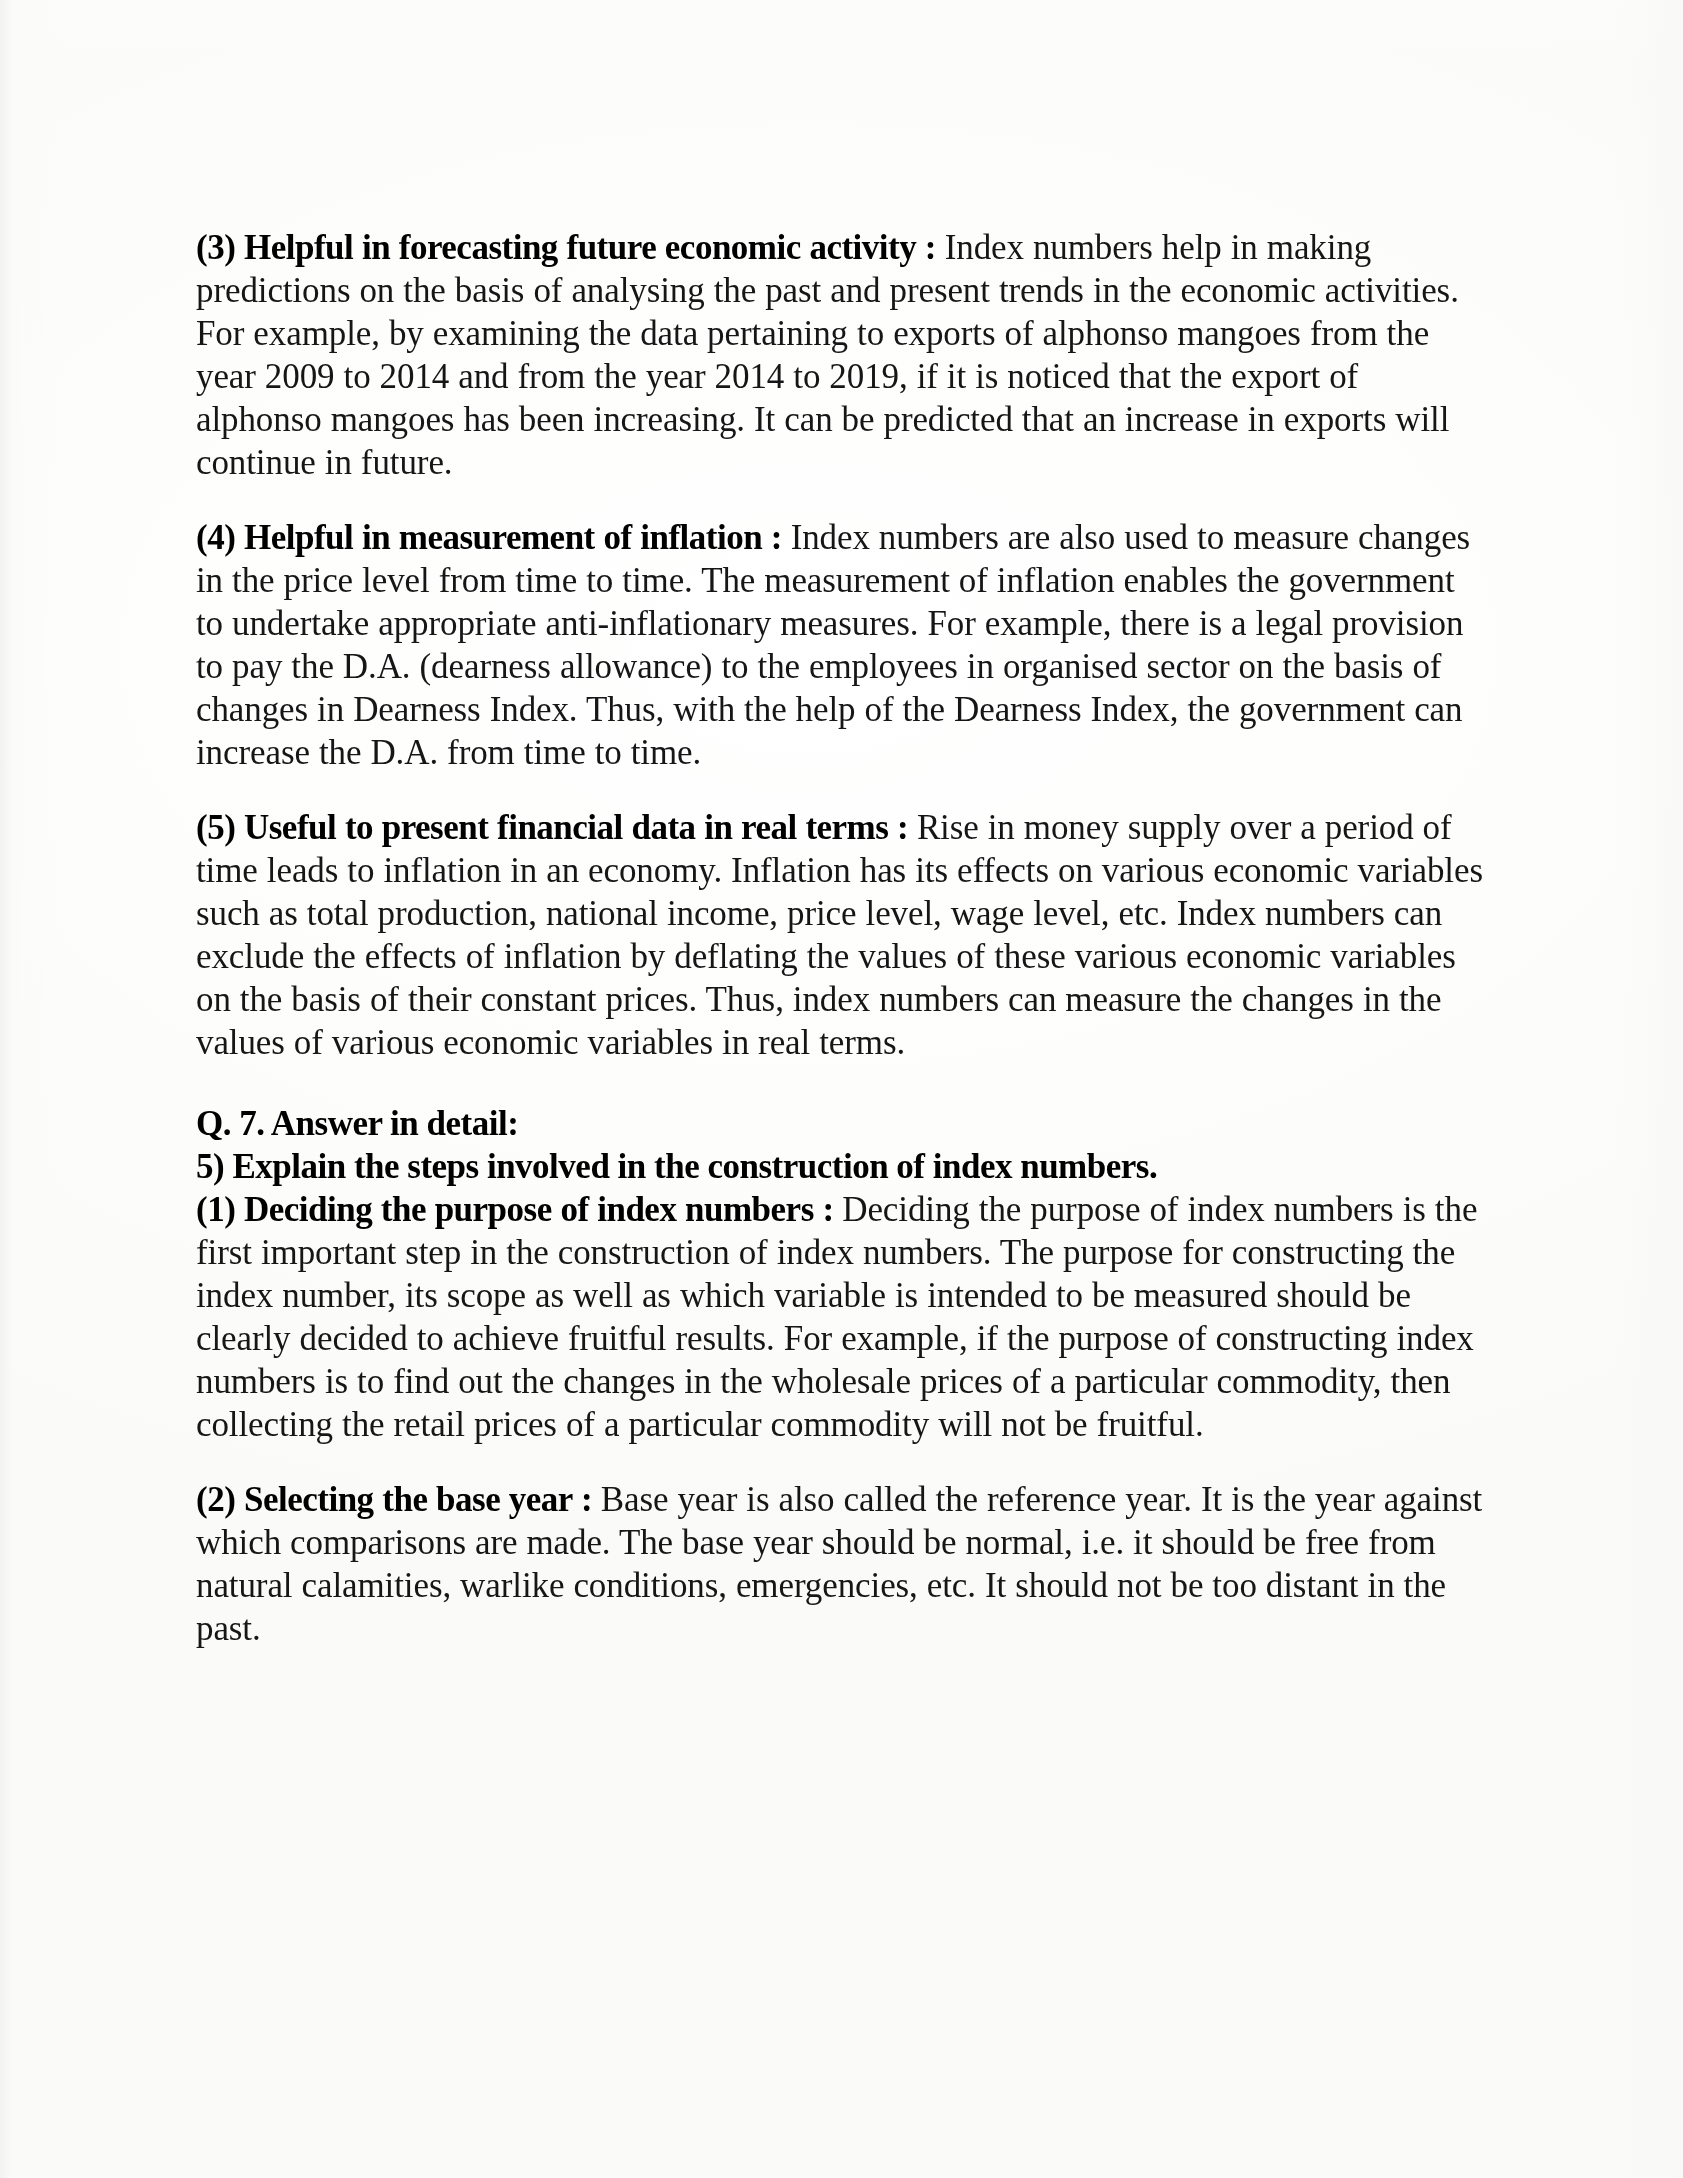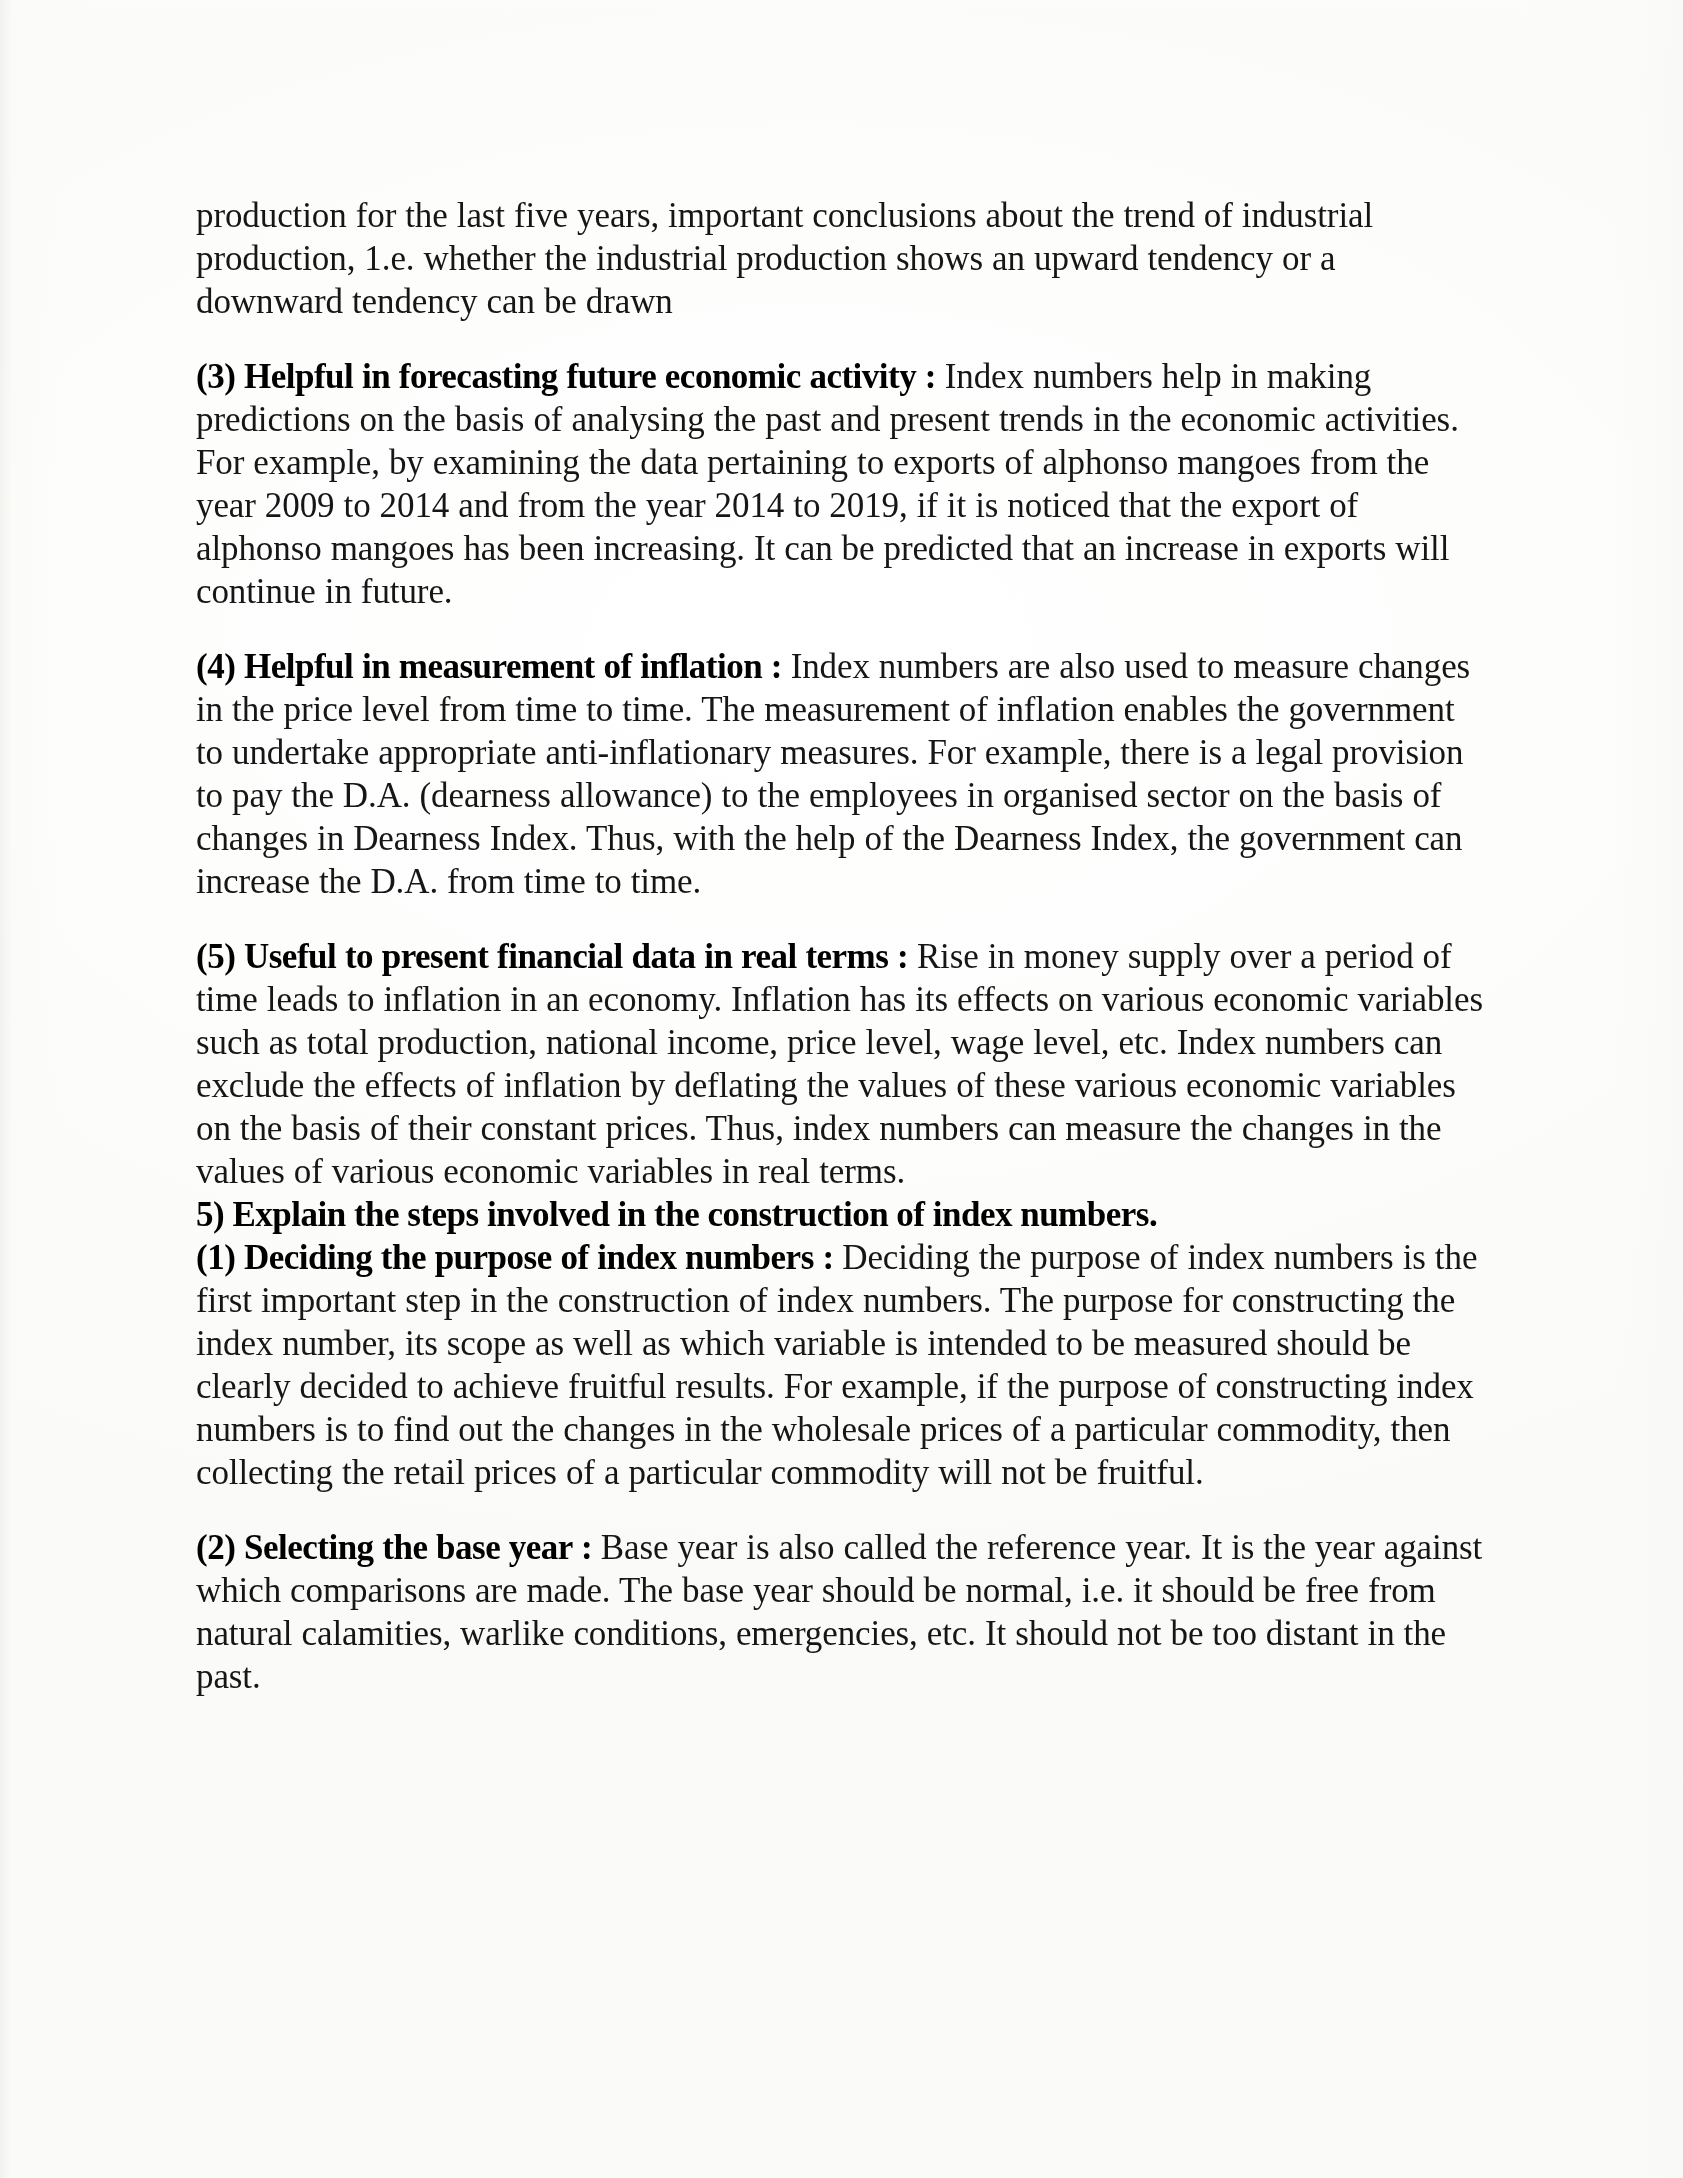--- a/index.html
+++ b/index.html
@@ -85,28 +85,28 @@
 </style>
 </head>
 <body>
 
 <div class="page">
   <div class="scan-shade"></div>
   <div class="edge-left"></div>
 
   <div class="text-column">
 
-    <p class="para">production for the last five years, important conclusions about the trend of industrial production, 1.e. whether the industrial production shows an upward tendency or a downward tendency can be drawn</p>
 
     <p class="para gap-para"><span class="run-in">(3)</span><span class="run-in">&nbsp;</span><span class="run-in">Helpful in forecasting future economic activity</span><span class="run-in"> : </span><span>Index numbers help in making predictions on the basis of analysing the past and present trends in the economic activities. For example, by examining the data pertaining to exports of alphonso mangoes from the year 2009 to 2014 and from the year 2014 to 2019, if it is noticed that the export of alphonso mangoes has been increasing. It can be predicted that an increase in exports will continue in future.</span></p>
 
     <p class="para gap-para"><span class="run-in">(4)</span><span class="run-in">&nbsp;</span><span class="run-in">Helpful in measurement of inflation</span><span class="run-in"> : </span><span>Index numbers are also used to measure changes in the price level from time to time. The measurement of inflation enables the government to undertake appropriate anti-inflationary measures. For example, there is a legal provision to pay the D.A. (dearness allowance) to the employees in organised sector on the basis of changes in Dearness Index. Thus, with the help of the Dearness Index, the government can increase the D.A. from time to time.</span></p>
 
     <p class="para gap-para"><span class="run-in">(5)</span><span class="run-in">&nbsp;</span><span class="run-in">Useful to present financial data in real terms</span><span class="run-in"> : </span><span>Rise in money supply over a period of time leads to inflation in an economy. Inflation has its effects on various economic variables such as total production, national income, price level, wage level, etc. Index numbers can exclude the effects of inflation by deflating the values of these various economic variables on the basis of their constant prices. Thus, index numbers can measure the changes in the values of various economic variables in real terms.</span></p>
 
+    <p class="q-heading block-q">Q. 7. Answer in detail:</p>
 
     <p class="q-heading">5) Explain the steps involved in the construction of index numbers.</p>
 
 
     <p class="para gap-tight"><span class="run-in">(1)</span><span class="run-in">&nbsp;</span><span class="run-in">Deciding the purpose of index numbers</span><span class="run-in"> : </span><span>Deciding the purpose of index numbers is the first important step in the construction of index numbers. The purpose for constructing the index number, its scope as well as which variable is intended to be measured should be clearly decided to achieve fruitful results. For example, if the purpose of constructing index numbers is to find out the changes in the wholesale prices of a particular commodity, then collecting the retail prices of a particular commodity will not be fruitful.</span></p>
 
     <p class="para gap-para"><span class="run-in">(2)</span><span class="run-in">&nbsp;</span><span class="run-in">Selecting the base year</span><span class="run-in"> : </span><span>Base year is also called the reference year. It is the year against which comparisons are made. The base year should be normal, i.e. it should be free from natural calamities, warlike conditions, emergencies, etc. It should not be too distant in the past.</span></p>
 
   </div>
 </div>

